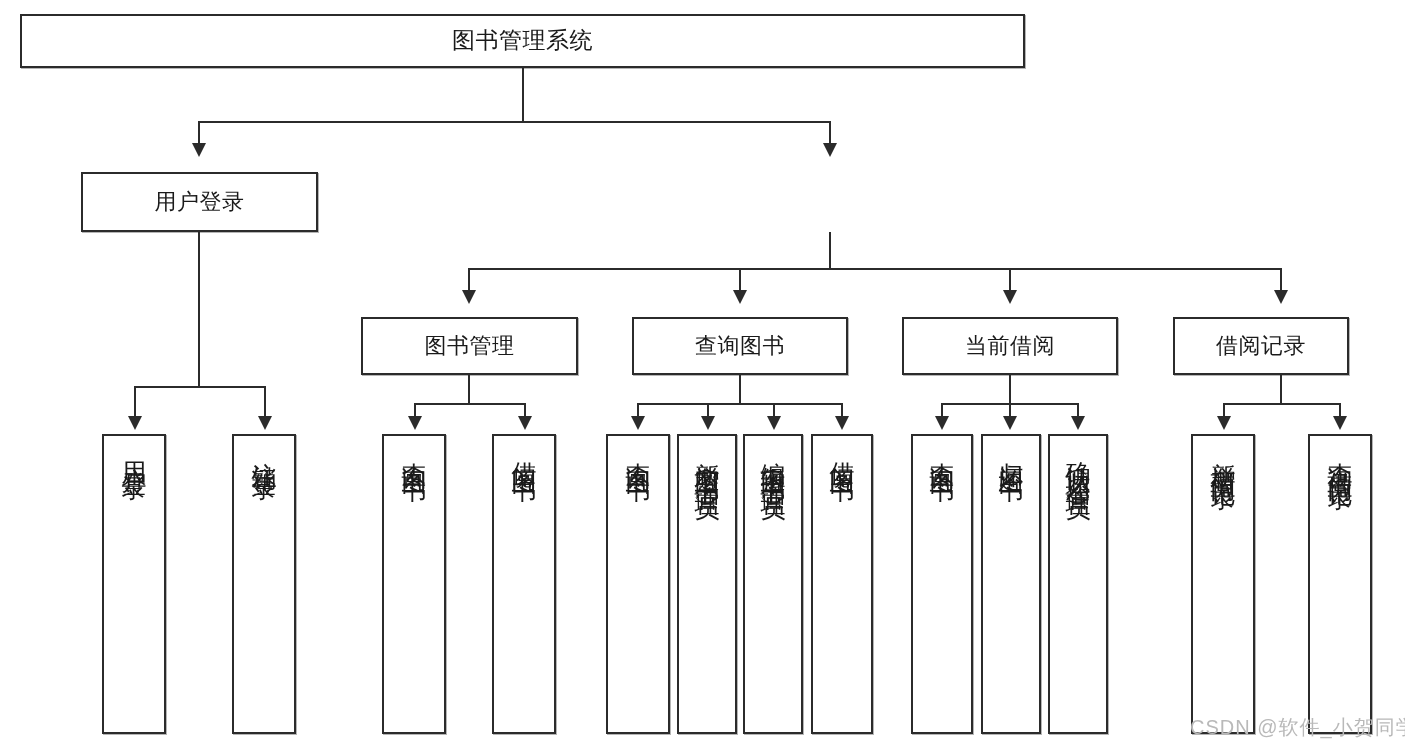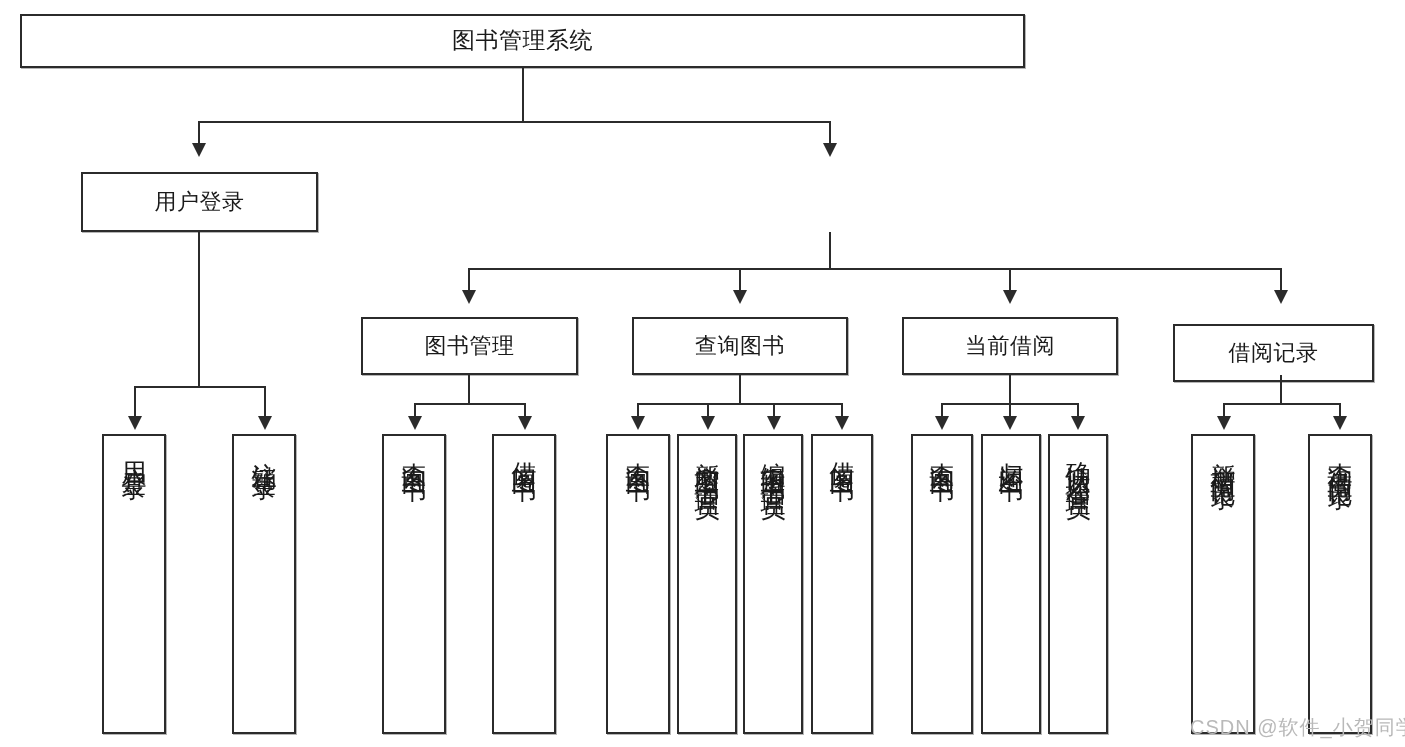--- a/index.html
+++ b/index.html
@@ -113,21 +113,21 @@
 
   <div class="node h" style="left:361px;top:317px;width:217px;height:58px;">
     <span class="label">图书管理</span>
   </div>
   <div class="node h" style="left:632px;top:317px;width:216px;height:58px;">
     <span class="label">查询图书</span>
   </div>
   <div class="node h" style="left:902px;top:317px;width:216px;height:58px;">
     <span class="label">当前借阅</span>
   </div>
-  <div class="node h" style="left:1173px;top:317px;width:201px;height:58px;margin-top:7px;">
+  <div class="node h" style="left:1173px;top:317px;width:176px;height:58px;">
     <span class="label">借阅记录</span>
   </div>
 
   <div class="ln v" style="left:468px;top:375px;width:2px;height:30px;"></div>
   <div class="ln h" style="left:414px;top:403px;width:112px;height:2px;"></div>
   <div class="ln v" style="left:414px;top:403px;width:2px;height:15px;"></div>
   <div class="arrow" style="left:408px;top:416px;"></div>
   <div class="ln v" style="left:524px;top:403px;width:2px;height:15px;"></div>
   <div class="arrow" style="left:518px;top:416px;"></div>
 

